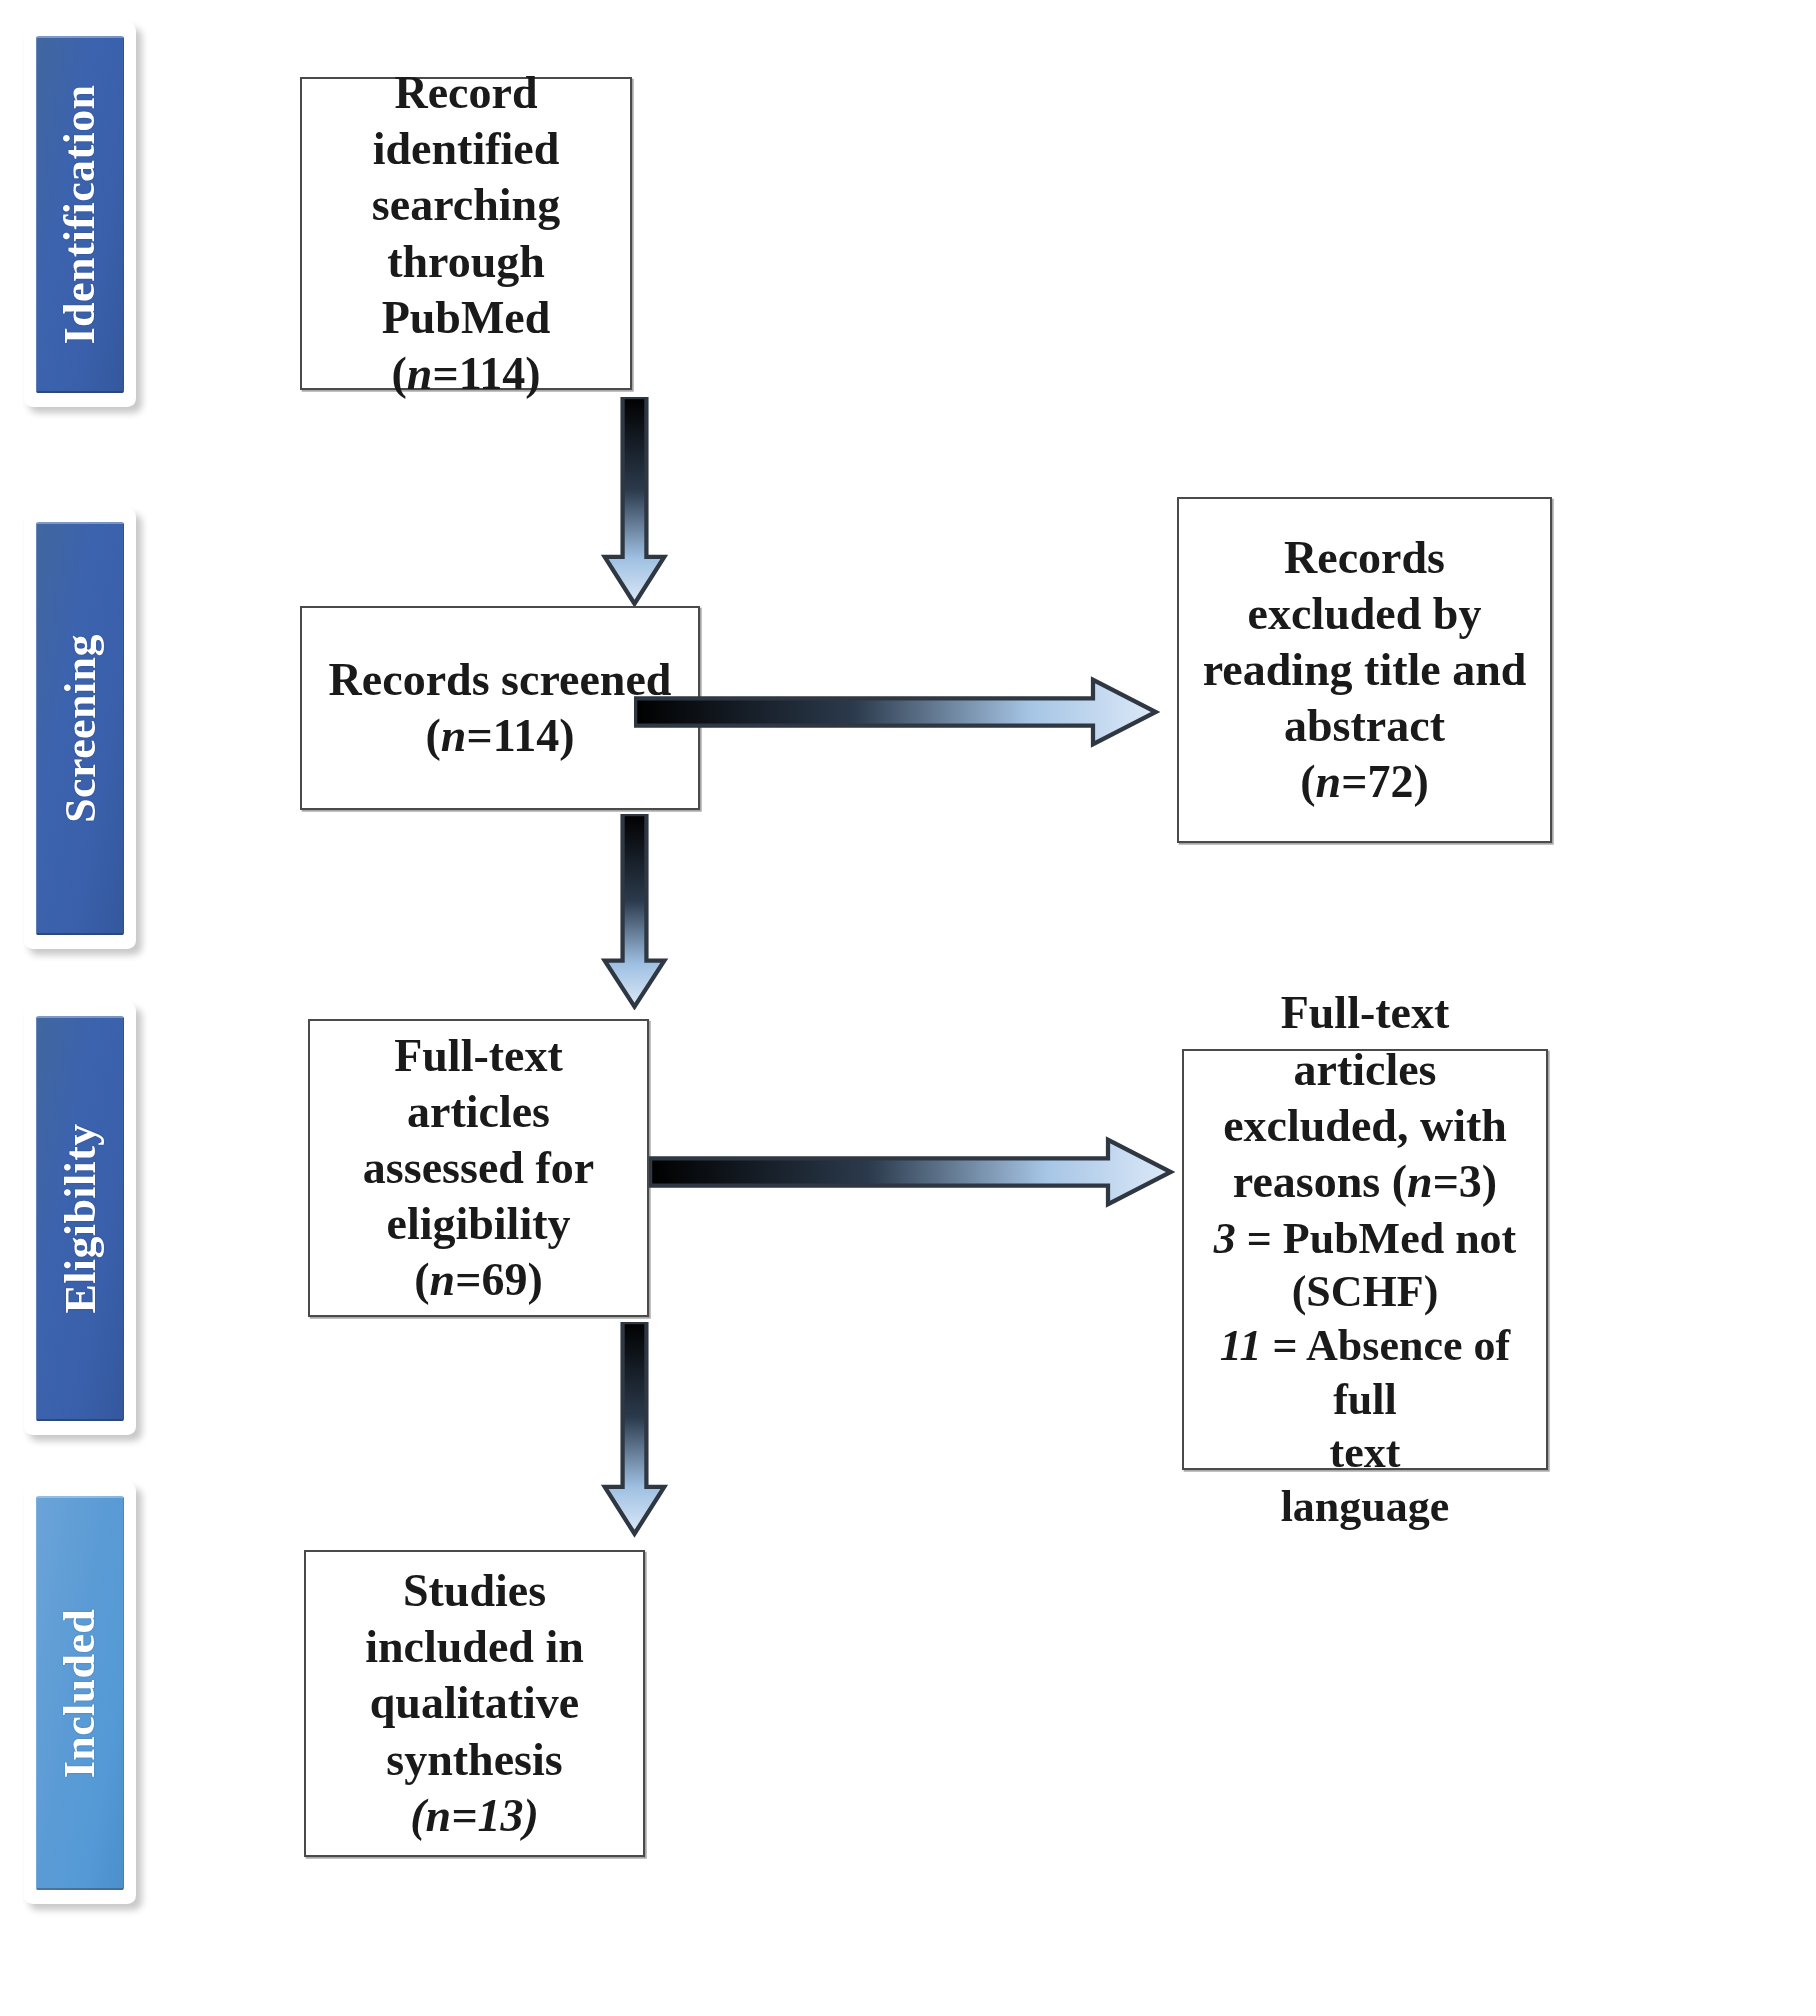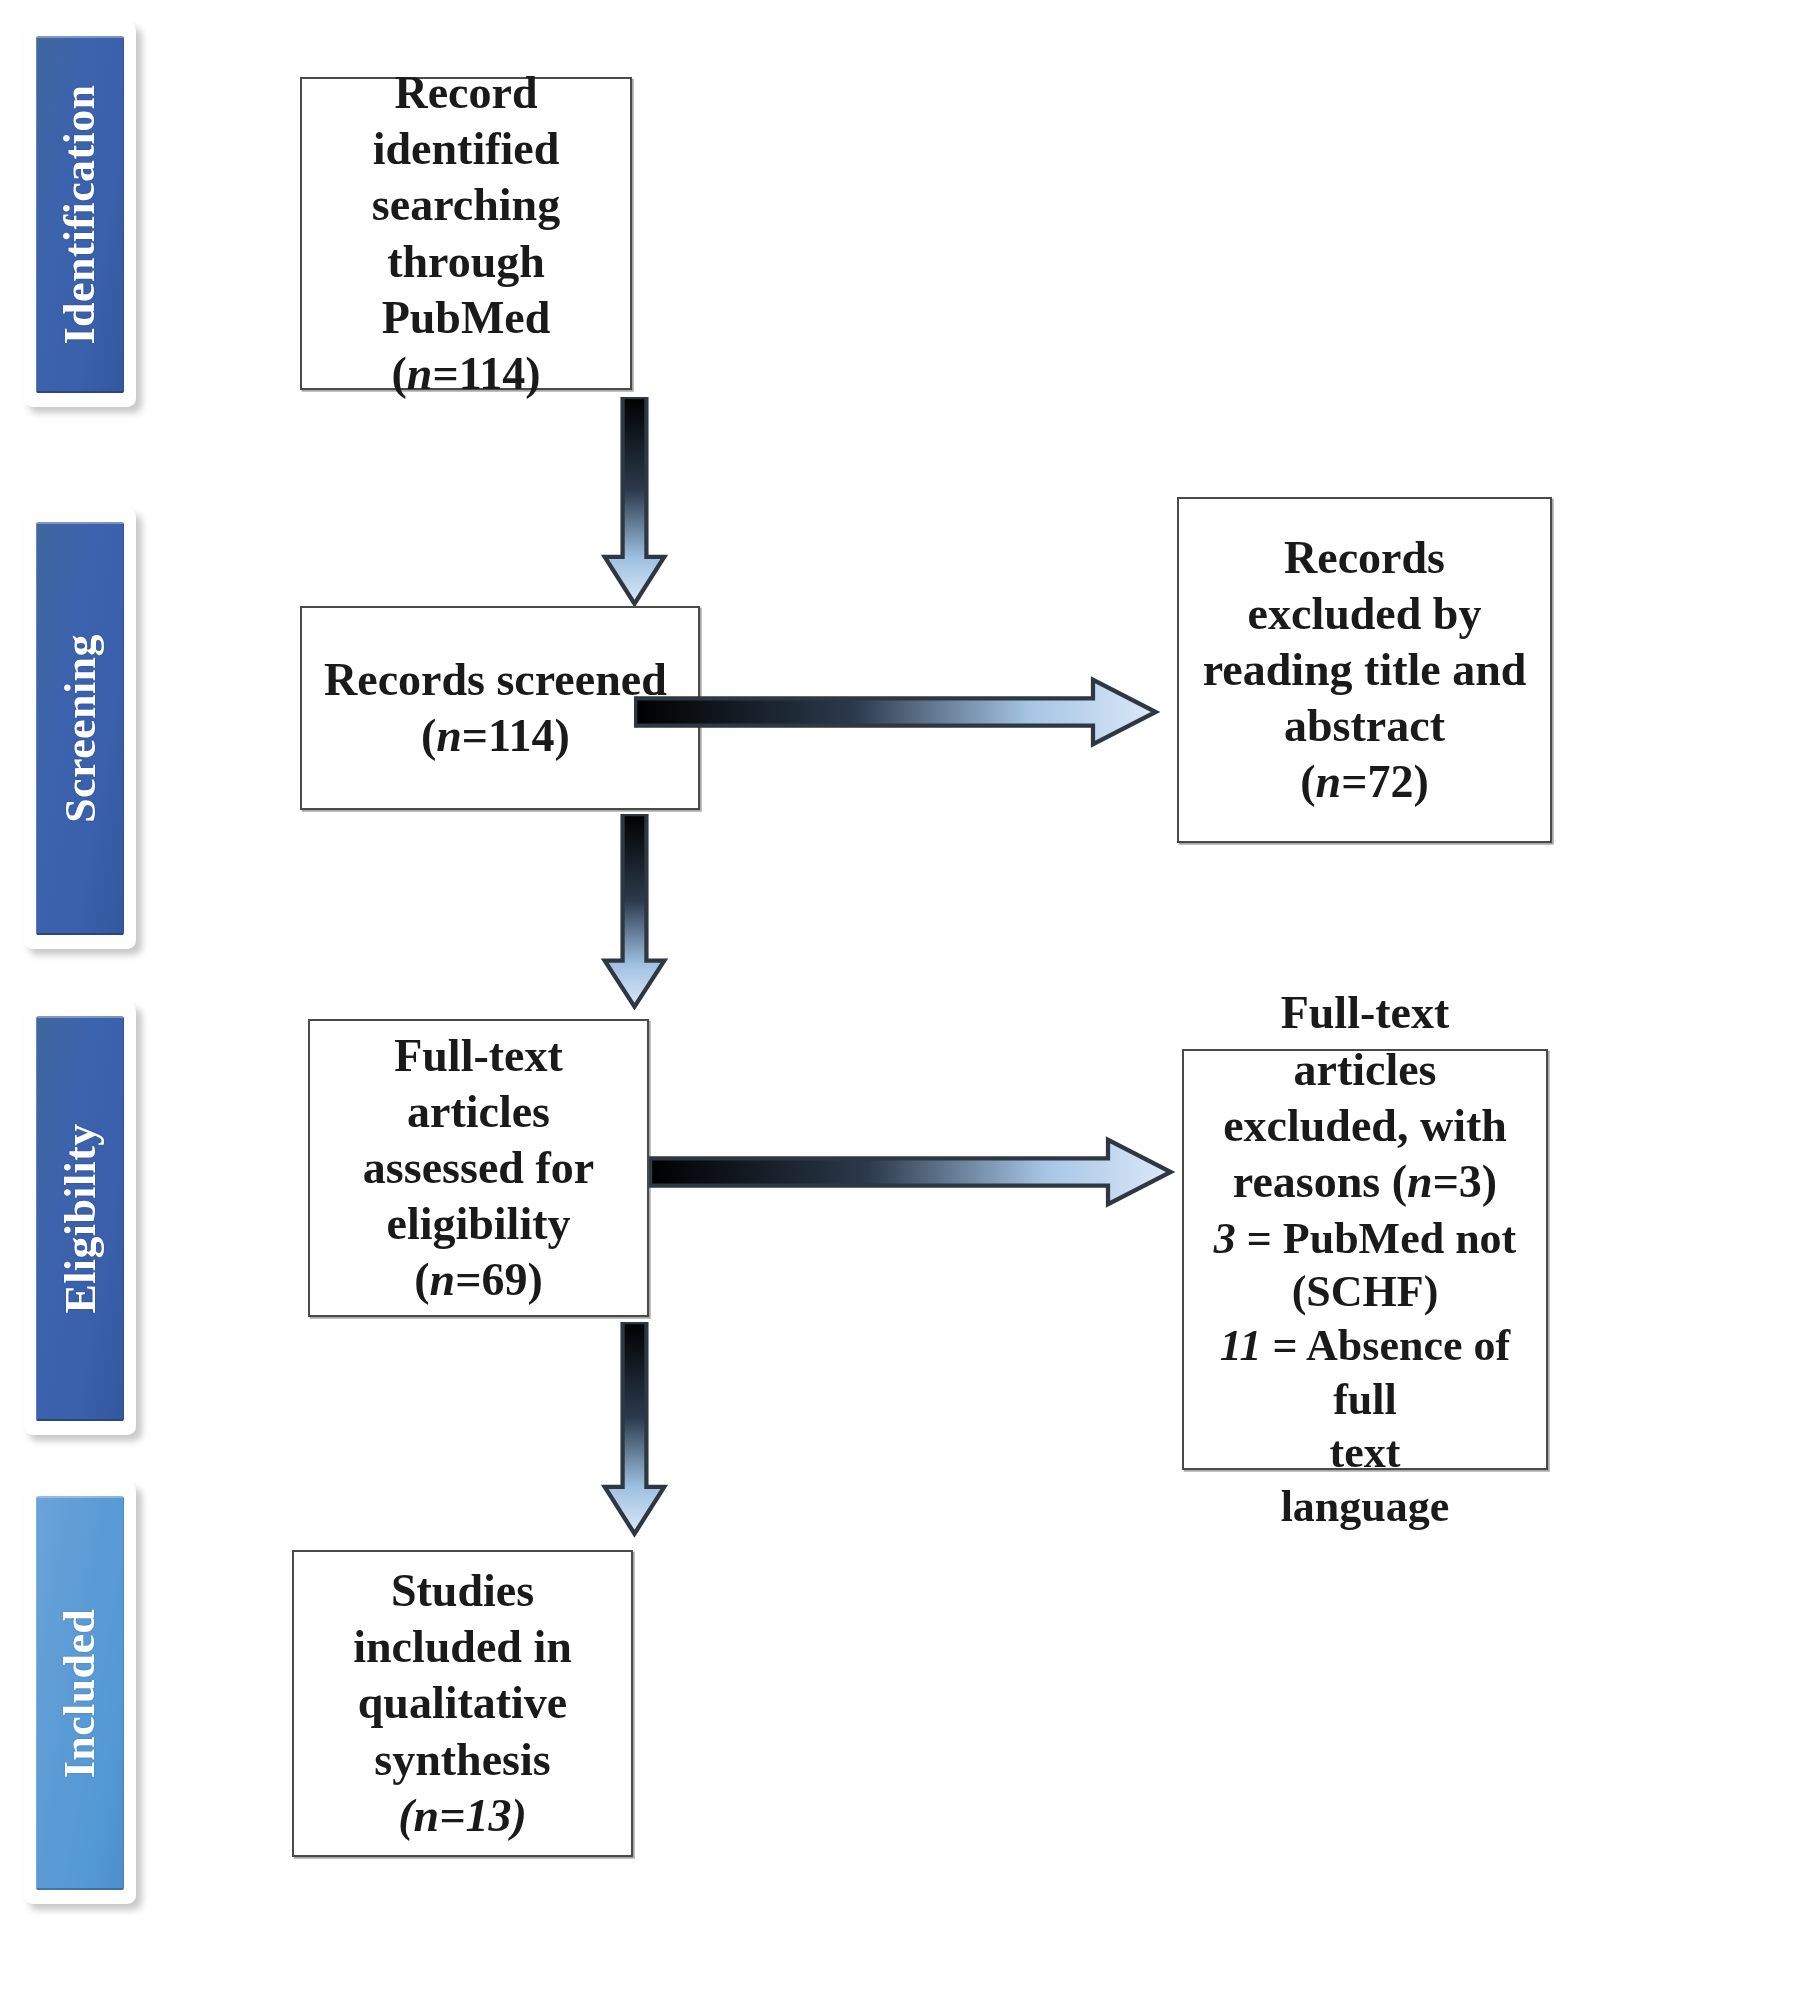--- a/index.html
+++ b/index.html
@@ -57,21 +57,21 @@
   }
 
   
   .flow-box {
     position: absolute;
     background: #ffffff;
     border: 2.6px solid #4a4a4a;
     box-sizing: border-box;
     display: flex;
     align-items: center;
-    justify-content: flex-start;
+    justify-content: center;
     text-align: center;
     box-shadow: 1.7px 1.7px 0 rgba(60,60,60,0.45);
   }
   .flow-box .box-text {
     font-size: 46px;
     font-weight: bold;
     color: #1a1a1a;
     line-height: 1.22;
     padding: 0 22px;
   }
@@ -234,21 +234,21 @@
           <stop offset="0%" stop-color="#000000"></stop>
           <stop offset="45%" stop-color="#2B3A4C"></stop>
           <stop offset="78%" stop-color="#9FC0E2"></stop>
           <stop offset="100%" stop-color="#DCE9F8"></stop>
         </linearGradient>
       </defs>
       <polygon points="31,0 59,0 59,194 80,194 45,249 10,194 31,194" fill="url(#gradDown3)" stroke="#2E3742" stroke-width="5" stroke-linejoin="miter"></polygon>
     </svg>
   </div>
 
-  <div class="flow-box" style="left:292px; top:1550px; width:341px; height:307px;">
+  <div class="flow-box" style="left:304px; top:1550px; width:341px; height:307px;">
     <div class="box-text">
       <div>Studies included in</div>
       <div>qualitative synthesis</div>
       <div class="n"><span>(</span><span class="n">n</span><span>=13)</span></div>
     </div>
   </div>
 
 </div>
 
 

